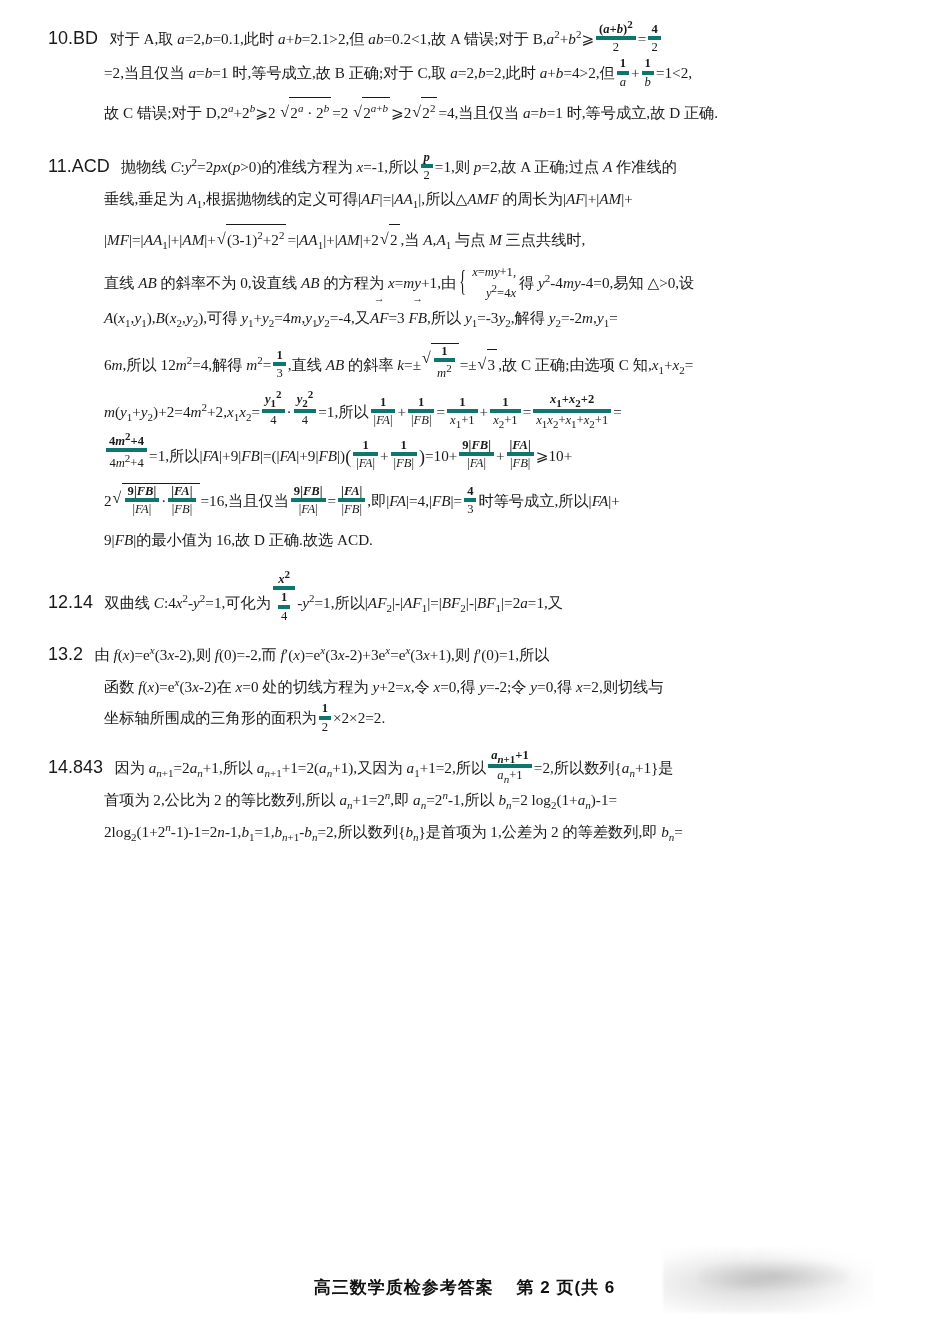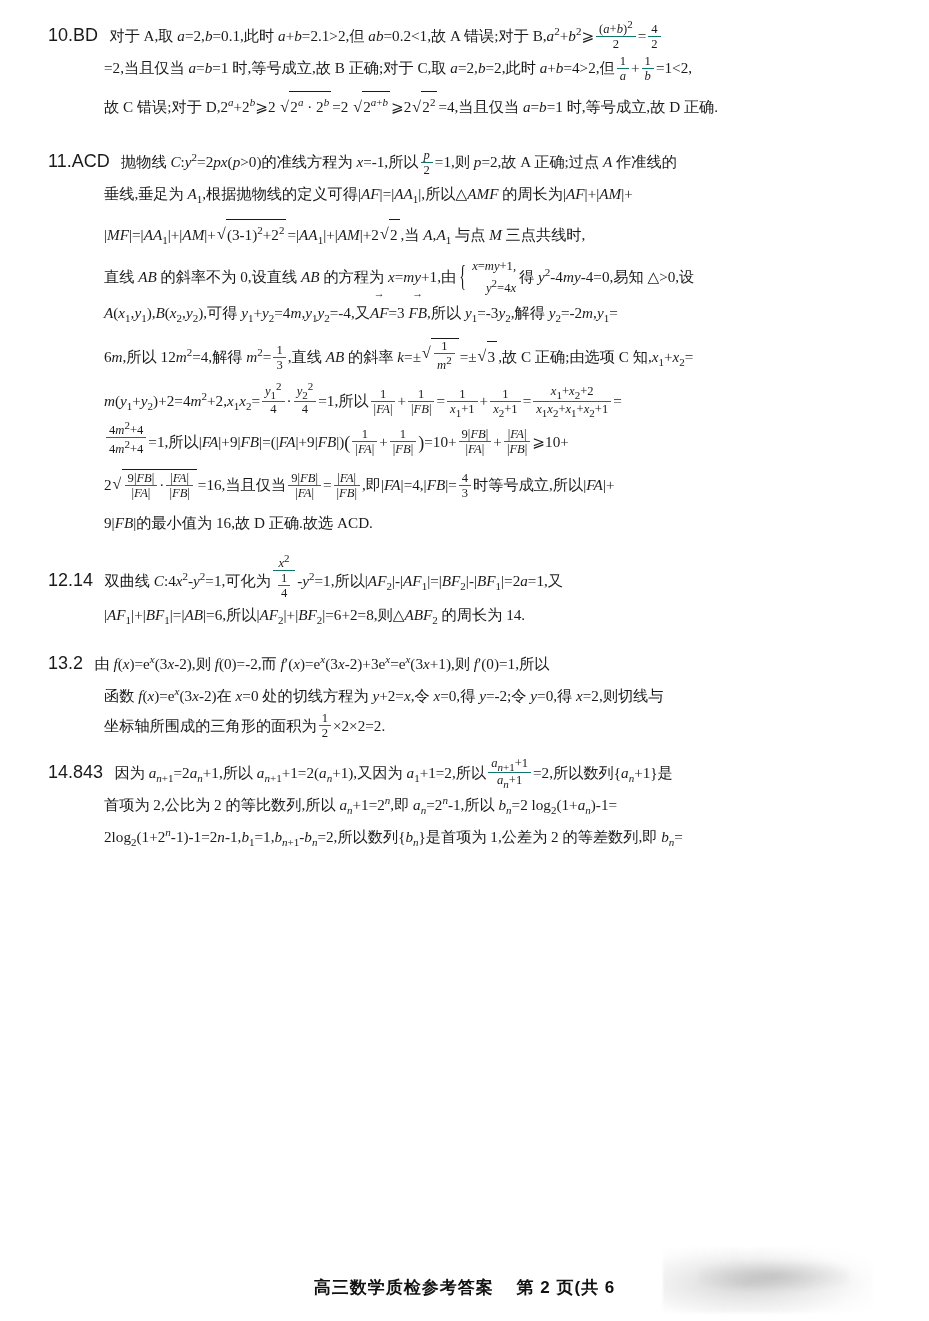--- a/index.html
+++ b/index.html
@@ -46,21 +46,21 @@
   .sml { font-size: 11px; vertical-align: sub; }
   .sup { font-size: 11px; vertical-align: super; }
   .frac {
     display: inline-block;
     vertical-align: -0.55em;
     text-align: center;
     line-height: 1.12;
     font-size: 12.6px;
     margin: 0 2px;
   }
-  .frac .num { display: block; padding: 0 3px; border-bottom: 1px solid #0f766e; }
+  .frac .num { display: block; padding: 0 3px; border-bottom: 4px solid #0f766e; font-weight: bold; }
   .frac .den { display: block; padding: 0 3px; }
   .sqrt {
     display: inline-block;
     position: relative;
     padding-left: 9px;
     margin: 8px 1px;
   }
   .sqrt::before {
     content: "\221A";
     position: absolute;
@@ -187,23 +187,20 @@
     </span>
     <span class="line indent">
       9|<span class="it">FB</span>|的最小值为 16,故 D 正确.故选 ACD.
     </span>
   </div>
 
   <div class="item">
     <span class="line">
       <span class="lead">12.</span><span class="lead tag">14</span>&nbsp;&nbsp;&nbsp;双曲线 <span class="it">C</span>:4<span class="it">x</span><span class="sup">2</span>-<span class="it">y</span><span class="sup">2</span>=1,可化为<span class="frac"><span class="num"><span class="it">x</span><span class="sup">2</span></span><span class="den"><span class="frac" style="vertical-align:-0.35em;"><span class="num">1</span><span class="den">4</span></span></span></span>-<span class="it">y</span><span class="sup">2</span>=1,所以|<span class="it">AF</span><span class="sml">2</span>|-|<span class="it">AF</span><span class="sml">1</span>|=|<span class="it">BF</span><span class="sml">2</span>|-|<span class="it">BF</span><span class="sml">1</span>|=2<span class="it">a</span>=1,又
     </span>
-    <span class="line indent">
-      |<span class="it">AF</span><span class="sml">1</span>|+|<span class="it">BF</span><span class="sml">1</span>|=|<span class="it">AB</span>|=6,所以|<span class="it">AF</span><span class="sml">2</span>|+|<span class="it">BF</span><span class="sml">2</span>|=6+2=8,则△<span class="it">ABF</span><span class="sml">2</span> 的周长为 14.
-    </span>
   </div>
 
   <div class="item">
     <span class="line">
       <span class="lead">13.</span><span class="lead tag">2</span>&nbsp;&nbsp;&nbsp;由 <span class="it">f</span>(<span class="it">x</span>)=e<span class="sup"><span class="it">x</span></span>(3<span class="it">x</span>-2),则 <span class="it">f</span>(0)=-2,而 <span class="it">f</span>′(<span class="it">x</span>)=e<span class="sup"><span class="it">x</span></span>(3<span class="it">x</span>-2)+3e<span class="sup"><span class="it">x</span></span>=e<span class="sup"><span class="it">x</span></span>(3<span class="it">x</span>+1),则 <span class="it">f</span>′(0)=1,所以
     </span>
     <span class="line indent">
       函数 <span class="it">f</span>(<span class="it">x</span>)=e<span class="sup"><span class="it">x</span></span>(3<span class="it">x</span>-2)在 <span class="it">x</span>=0 处的切线方程为 <span class="it">y</span>+2=<span class="it">x</span>,令 <span class="it">x</span>=0,得 <span class="it">y</span>=-2;令 <span class="it">y</span>=0,得 <span class="it">x</span>=2,则切线与
     </span>
     <span class="line indent">

